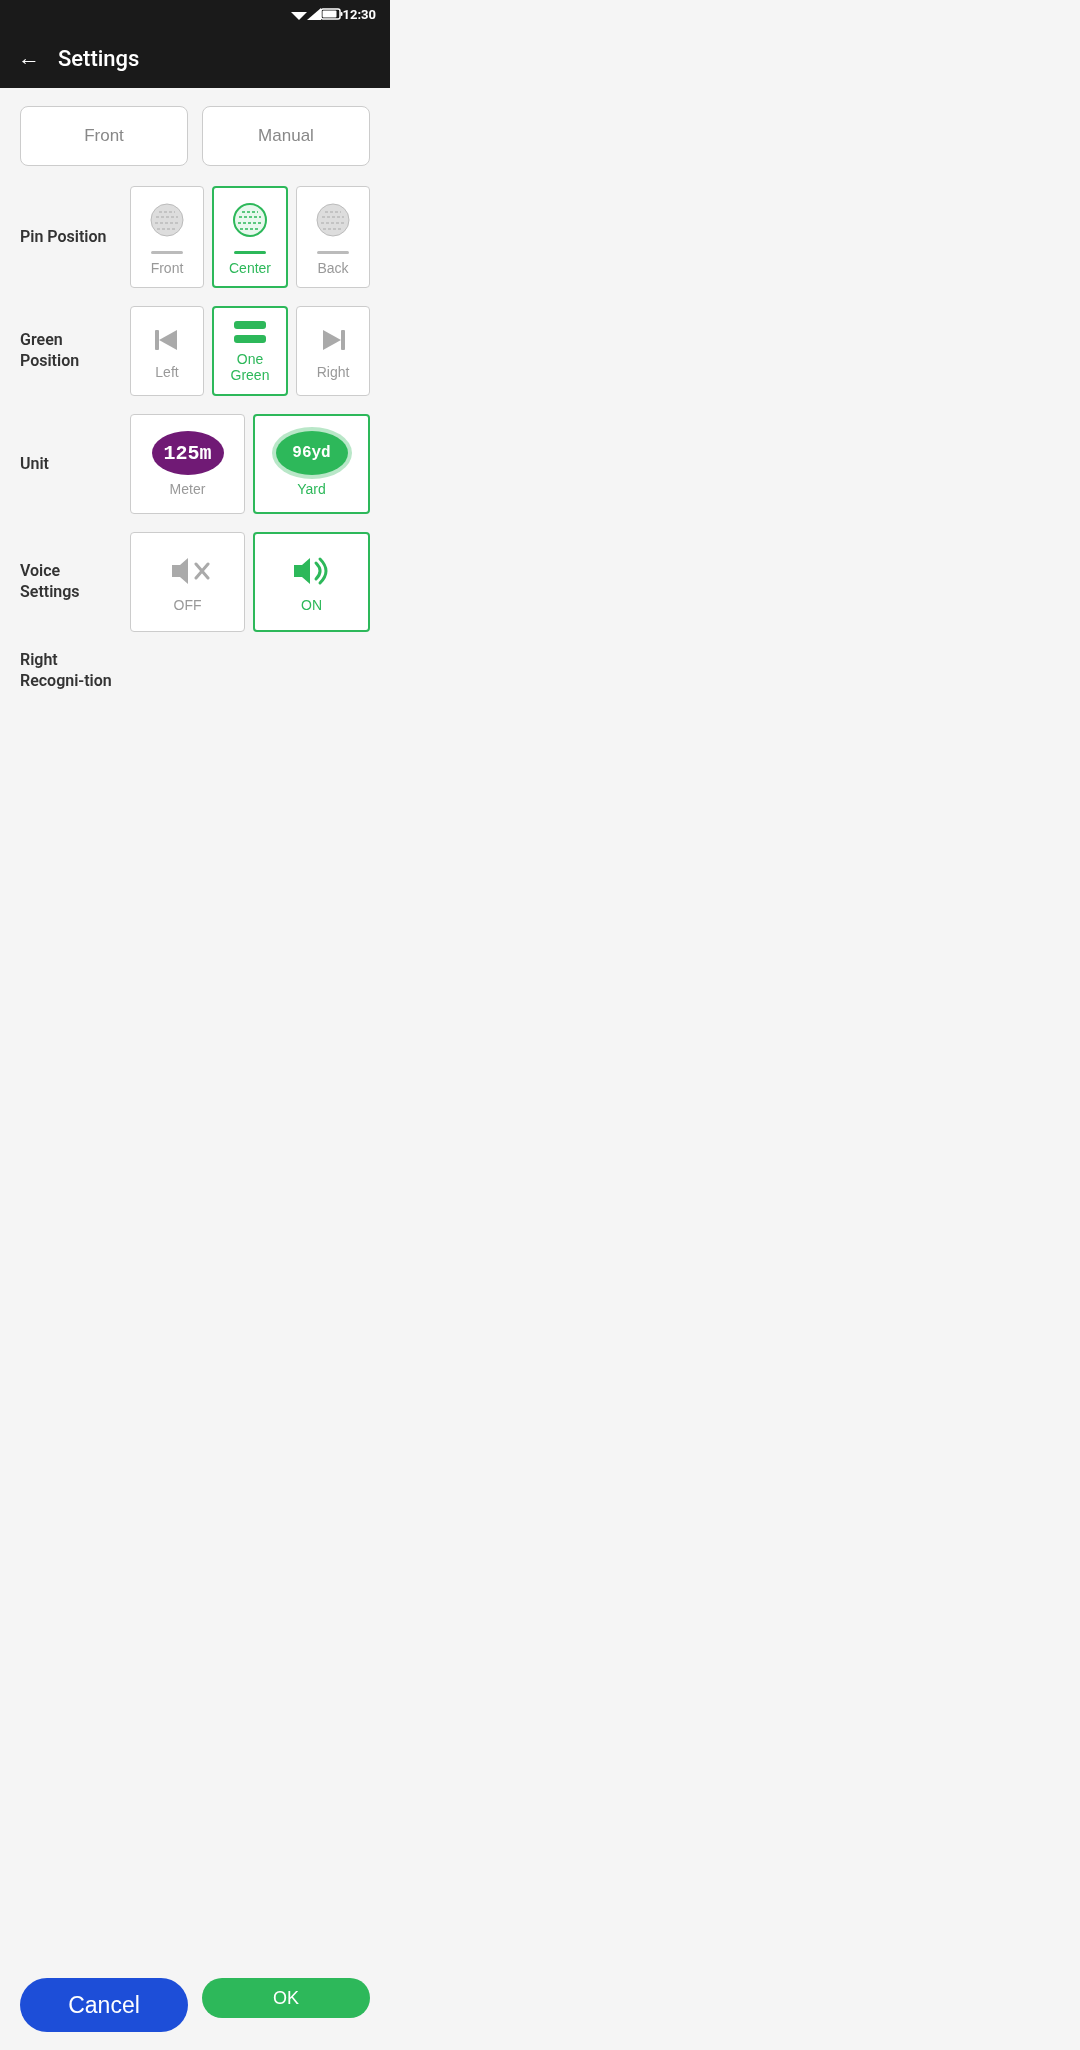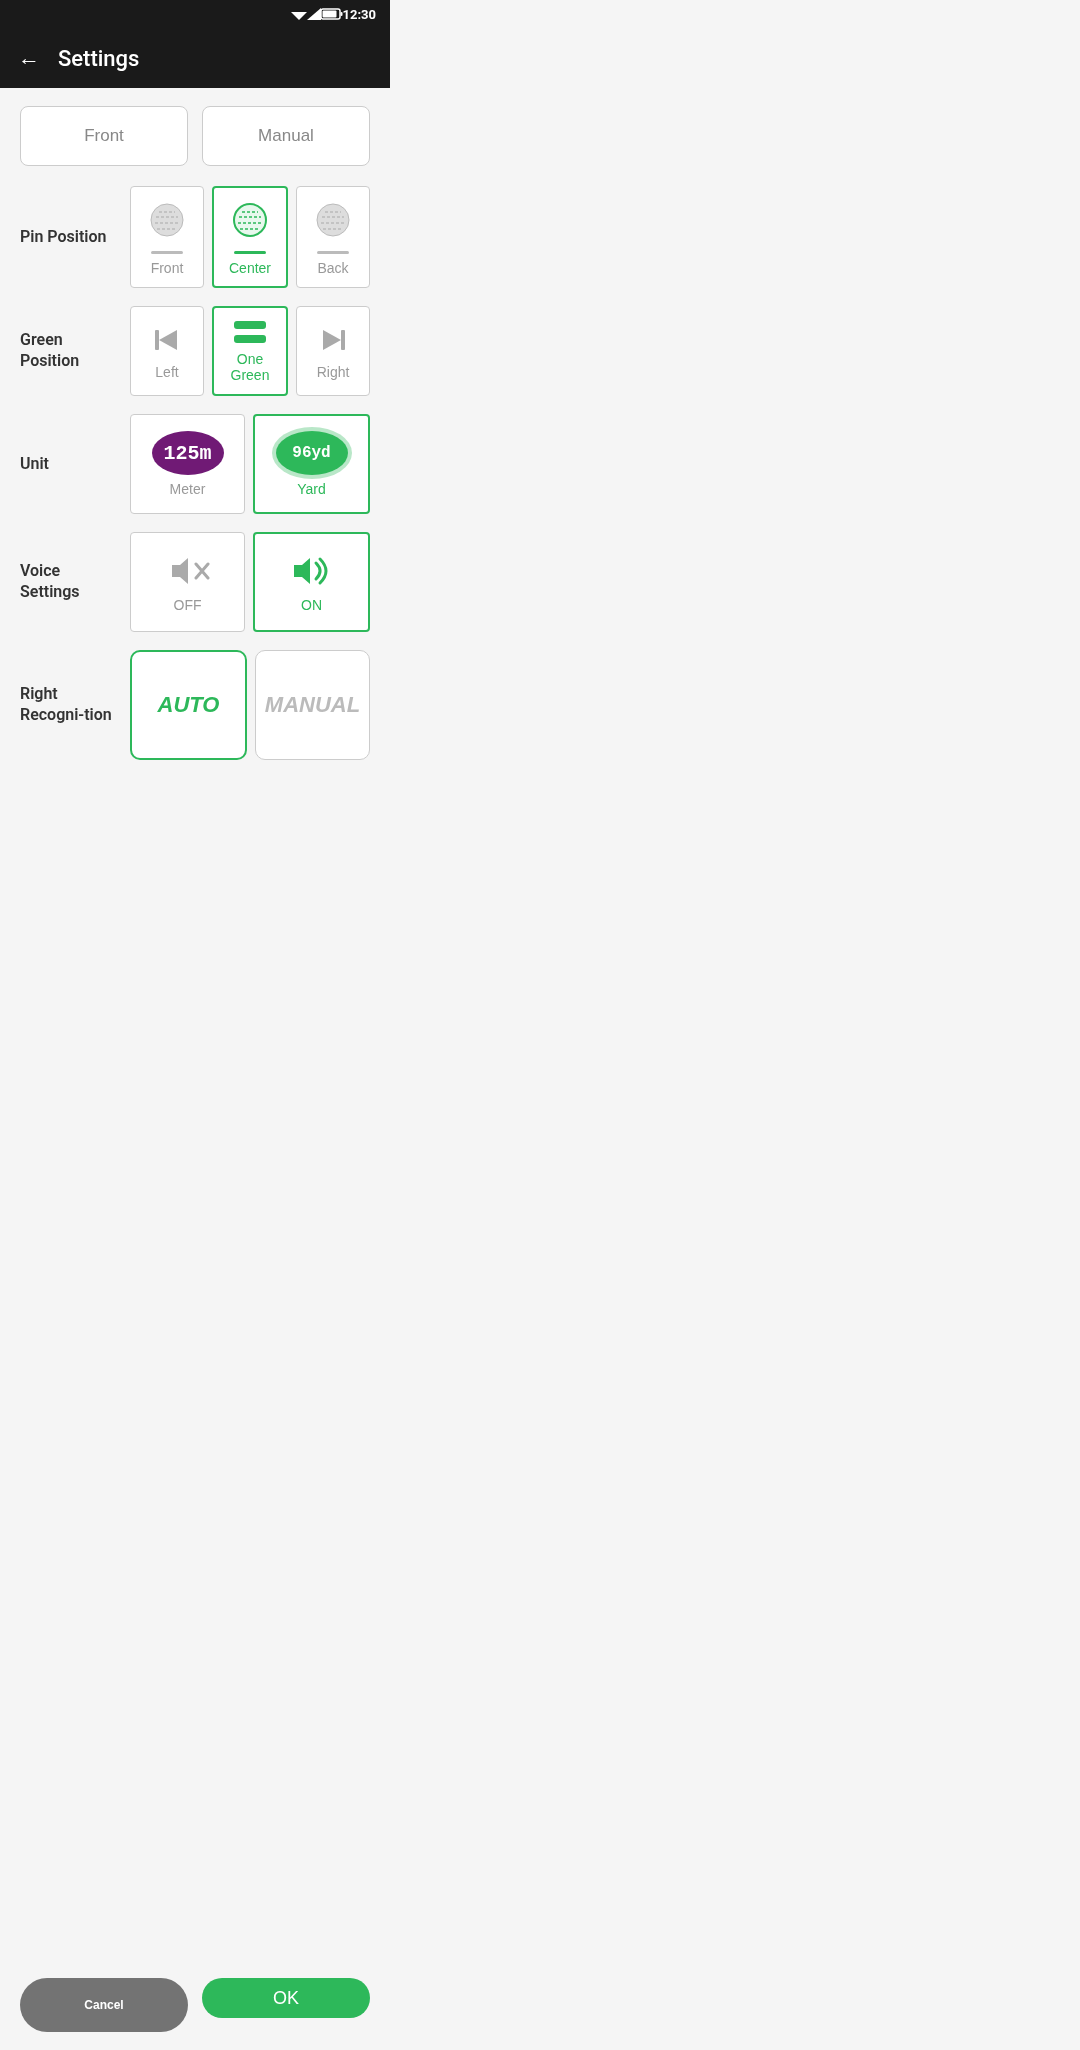--- a/index.html
+++ b/index.html
@@ -167,25 +167,25 @@
       background: #f5f5f5;
       padding: 14px 20px 18px;
       display: flex;
       gap: 14px;
     }
     .cancel-btn {
       flex: 1;
       height: 54px;
       border-radius: 30px;
       border: none;
-      background: #737373;
-      color: white;
-      font-size: 12px;
-      cursor: pointer;
-      font-weight: 700;
+      background: #1d4ed8;
+      color: white;
+      font-size: 23px;
+      cursor: pointer;
+      font-weight: 400;
     }
     .ok-btn {
       flex: 1;
       height: 40px;
       border-radius: 30px;
       border: none;
       background: #2db85a;
       color: white;
       font-size: 18px;
       cursor: pointer;
@@ -349,30 +349,20 @@
           <path d="M26,12 Q34,20 26,28" stroke="#2db85a" stroke-width="3" fill="none" stroke-linecap="round"></path>
           <path d="M30,8 Q42,20 30,32" stroke="#2db85a" stroke-width="3" fill="none" stroke-linecap="round"></path>
         </svg>
         <span class="btn-label active">ON</span>
       </button>
     </div>
   </div>
 
   <div class="setting-row">
     <div class="setting-label">Right Recogni-tion</div>
-    <div class="options-group two-options">
-
-      <button class="hole-btn active">
-        <span>AUTO</span>
-      </button>
-
-      <button class="hole-btn">
-        <span>MANUAL</span>
-      </button>
-    </div>
   </div>
 
 </div>
 
 <div class="bottom-bar">
   <button class="cancel-btn">Cancel</button>
   <button class="ok-btn">OK</button>
 </div>
 
 </body></html>

